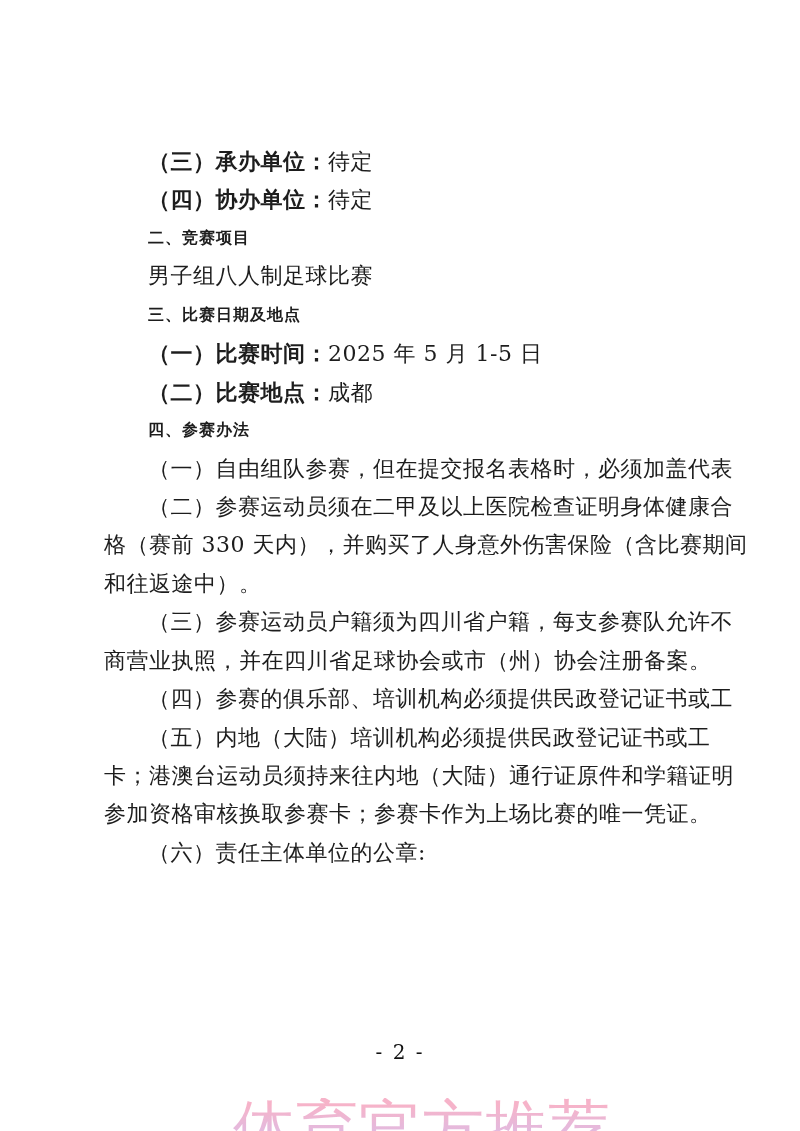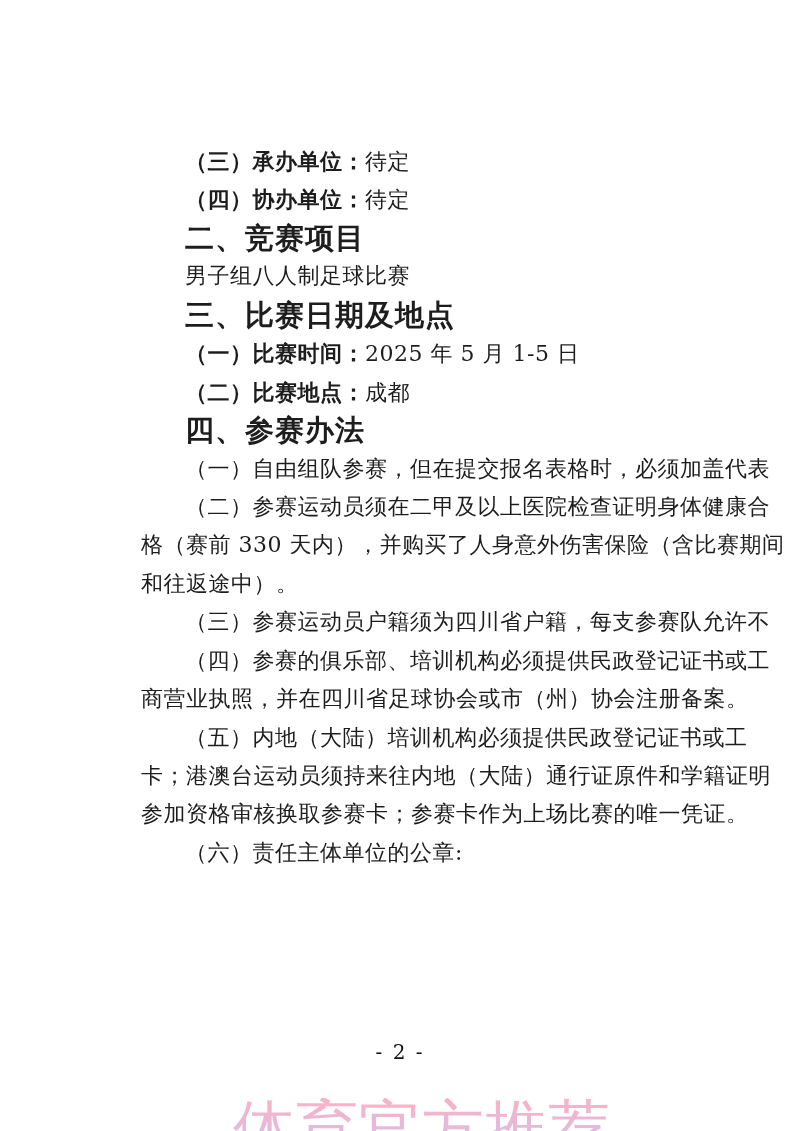--- a/index.html
+++ b/index.html
@@ -17,27 +17,26 @@
     top: 142px;
     width: 620px;
   }
   .line {
     height: 38.45px;
     line-height: 38.45px;
     font-size: 22px;
     font-family: "DejaVu Serif", "Liberation Serif", serif;
     white-space: pre;
     letter-spacing: 0.5px;
-    margin-left: 37px;
   }
   .line.indent { padding-left: 44px; }
   .line.heading {
     font-family: "DejaVu Sans", "Liberation Sans", sans-serif;
     font-weight: 700;
-    font-size: 29px;
+    font-size: 16px;
     letter-spacing: 1px;
   }
   .bold-label { font-weight: 700; }
   .page-number {
     position: absolute;
     top: 1040px;
     left: 0;
     width: 100%;
     text-align: center;
     font-size: 20px;
@@ -72,22 +71,22 @@
       <div class="line body indent">男子组八人制足球比赛</div>
       <div class="line heading indent">三、比赛日期及地点</div>
       <div class="line label indent"><span class="bold-label">（一）比赛时间：</span><span>2025 年 5 月 1-5 日</span></div>
       <div class="line label indent"><span class="bold-label">（二）比赛地点：</span><span>成都</span></div>
       <div class="line heading indent">四、参赛办法</div>
       <div class="line body indent">（一）自由组队参赛，但在提交报名表格时，必须加盖代表</div>
       <div class="line body indent">（二）参赛运动员须在二甲及以上医院检查证明身体健康合</div>
       <div class="line body">格（赛前 330 天内），并购买了人身意外伤害保险（含比赛期间</div>
       <div class="line body">和往返途中）。</div>
       <div class="line body indent">（三）参赛运动员户籍须为四川省户籍，每支参赛队允许不</div>
+      <div class="line body">商营业执照，并在四川省足球协会或市（州）协会注册备案。</div>
       <div class="line body indent">（四）参赛的俱乐部、培训机构必须提供民政登记证书或工</div>
-      <div class="line body">商营业执照，并在四川省足球协会或市（州）协会注册备案。</div>
       <div class="line body indent">（五）内地（大陆）培训机构必须提供民政登记证书或工</div>
       <div class="line body">卡；港澳台运动员须持来往内地（大陆）通行证原件和学籍证明</div>
       <div class="line body">参加资格审核换取参赛卡；参赛卡作为上场比赛的唯一凭证。</div>
       <div class="line body indent">（六）责任主体单位的公章:</div>
     </div>
   <div class="page-number">- 2 -</div>
   <div class="watermark">体育官方推荐</div>
 </div>
 
 </body></html>

